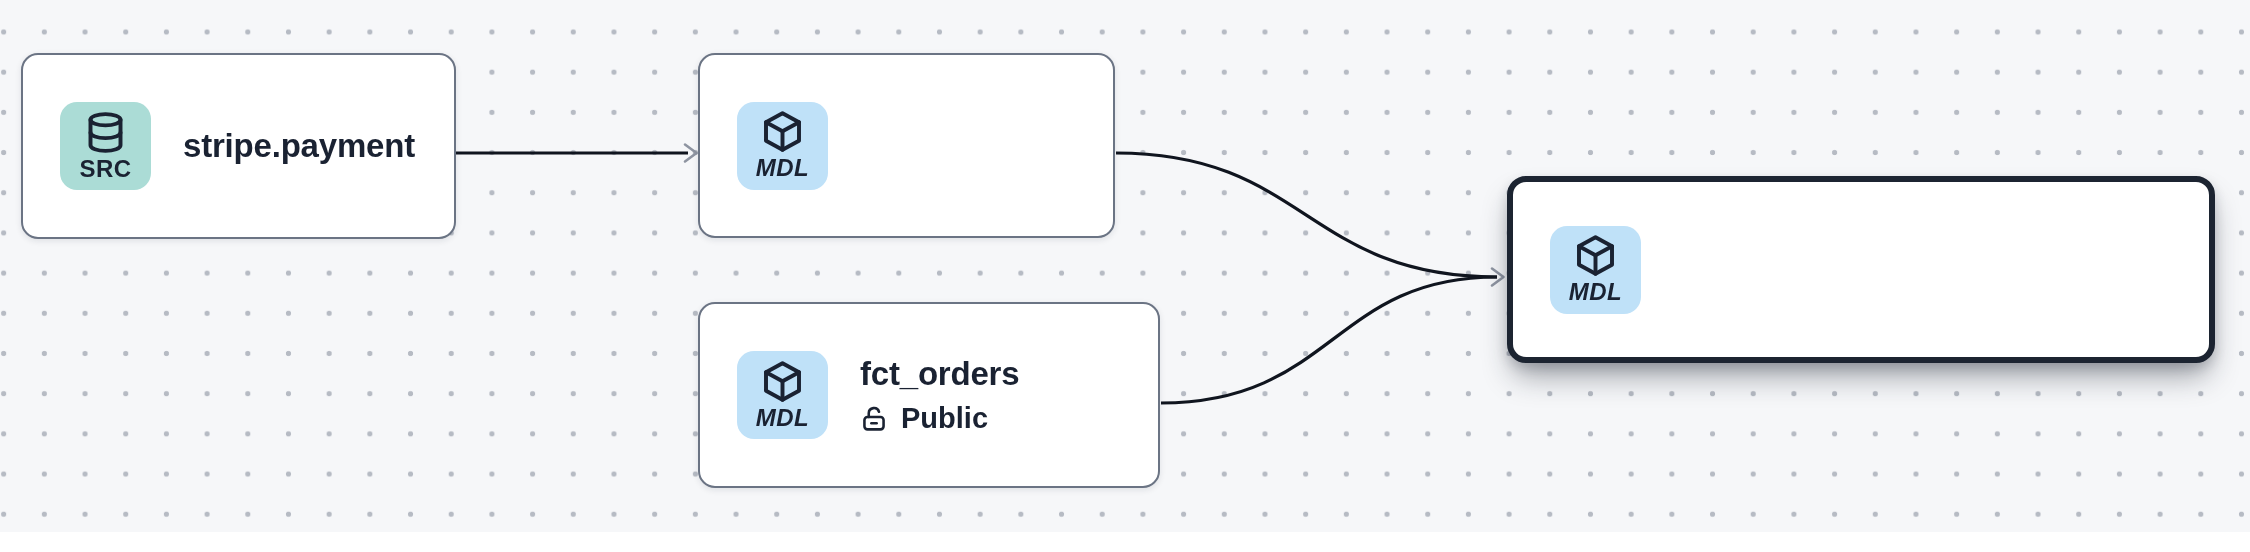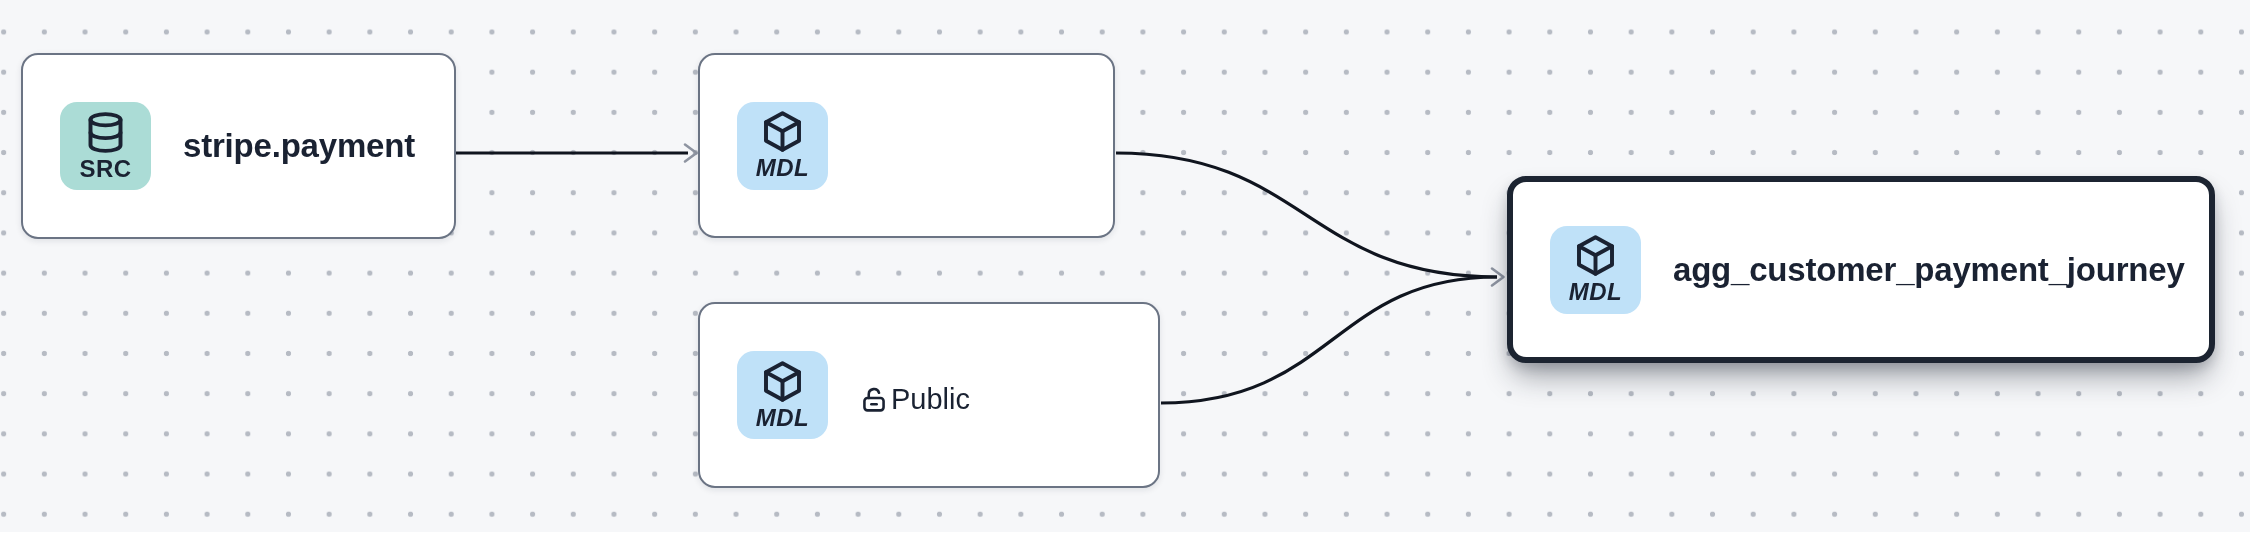--- a/index.html
+++ b/index.html
@@ -78,24 +78,24 @@
   .title {
     font-size: 33px;
     font-weight: 700;
     letter-spacing: -0.2px;
     color: var(--text, #1a2232);
     white-space: nowrap;
   }
   .subtitle {
     display: flex;
     align-items: center;
-    gap: 3px;
+    gap: 13px;
     margin-top: 9px;
     font-size: 29px;
-    font-weight: 400;
+    font-weight: 700;
     color: var(--text, #1a2232);
     white-space: nowrap;
   }
   .subtitle svg { display: block; stroke: var(--text, #1a2232); }
 </style>
 </head>
 <body>
 
 <div class="canvas">
 
@@ -135,38 +135,36 @@
   <div class="node" style="left:698px; top:302px; width:462px; height:186px;">
     <div class="badge badge-mdl">
       <svg width="45" height="45" viewBox="0 0 24 24" fill="none" stroke-width="2.1" stroke-linecap="round" stroke-linejoin="round">
         <path d="M12 2.3 20.8 7.1 V16.9 L12 21.7 3.2 16.9 V7.1 Z"></path>
         <path d="M3.2 7.1 12 11.9 20.8 7.1"></path>
         <path d="M12 11.9 V21.7"></path>
       </svg>
       <span class="badge-label">MDL</span>
     </div>
     <div class="texts">
+      <div class="title">fct_orders</div>
       <div class="subtitle">
         <svg width="28" height="28" viewBox="0 0 24 24" fill="none" stroke-width="2.2" stroke-linecap="round" stroke-linejoin="round">
           <rect x="3.8" y="10.3" width="16.4" height="10.6" rx="2.6"></rect>
           <path d="M7.5 10.3 V7 a4.5 4.5 0 0 1 8.8 -1.2"></path>
           <path d="M9.7 15.6 h4.6"></path>
         </svg>
         <span>Public</span>
       </div>
     </div>
   </div>
 
   <div class="node selected" style="left:1507px; top:176px; width:708px; height:187px;">
     <div class="badge badge-mdl">
       <svg width="45" height="45" viewBox="0 0 24 24" fill="none" stroke-width="2.1" stroke-linecap="round" stroke-linejoin="round">
         <path d="M12 2.3 20.8 7.1 V16.9 L12 21.7 3.2 16.9 V7.1 Z"></path>
         <path d="M3.2 7.1 12 11.9 20.8 7.1"></path>
         <path d="M12 11.9 V21.7"></path>
       </svg>
       <span class="badge-label">MDL</span>
     </div>
-    <div class="texts">
-      <div class="title">agg_customer_payment_journey</div>
-    </div>
   </div>
 
 </div>
 
 </body></html>

